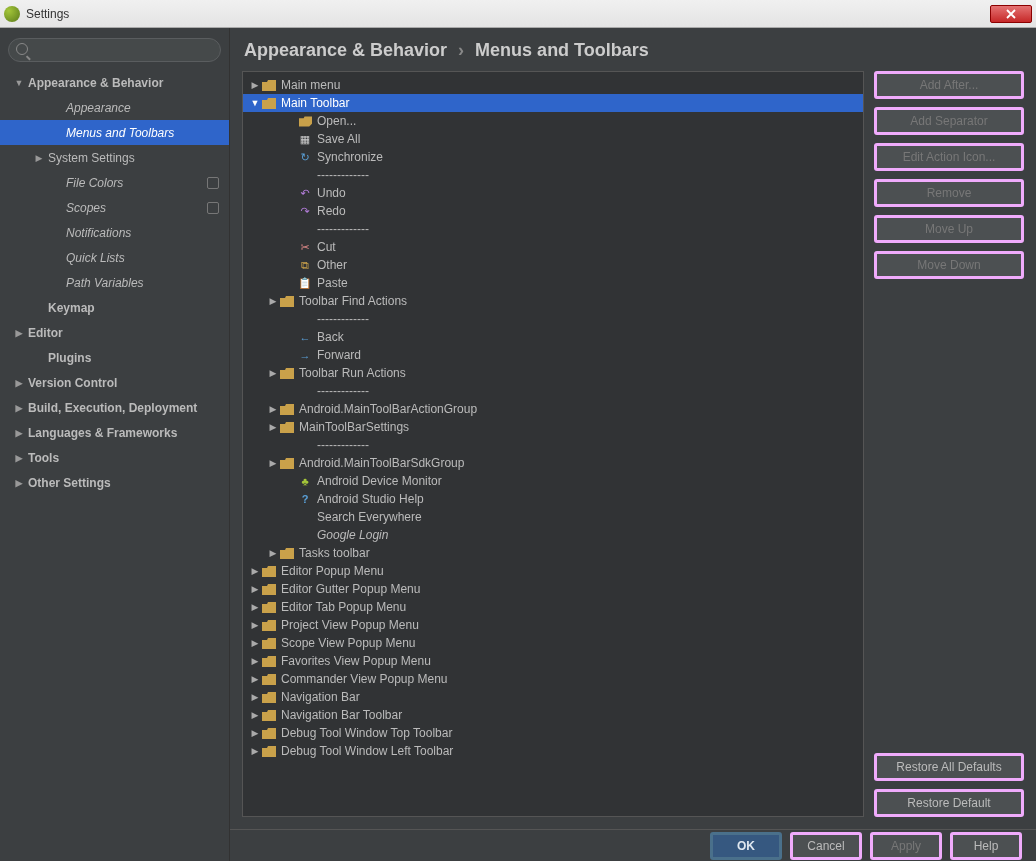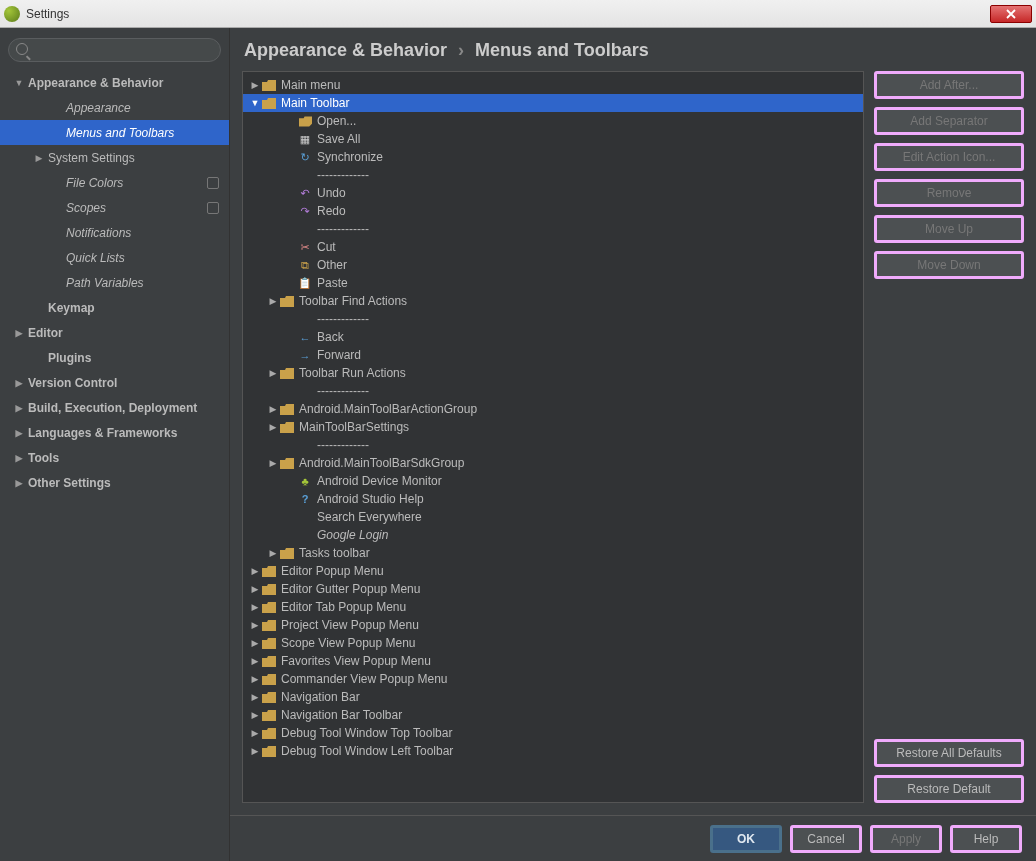--- a/index.html
+++ b/index.html
@@ -166,21 +166,21 @@
   color: #bbb;
   font-size: 12px;
   cursor: pointer;
   border-radius: 3px;
 }
 .btn:disabled, .btn.dim {
   color: #777;
 }
 .side-spacer { flex: 1; }
 .bottom-bar {
-  height: 46px;
+  height: 32px;
   border-top: 1px solid #555;
   display: flex;
   align-items: center;
   justify-content: flex-end;
   padding: 0 14px;
   gap: 8px;
 }
 .bottom-bar .btn { width: 72px; }
 .bottom-bar .btn.primary {
   background: #365880;

